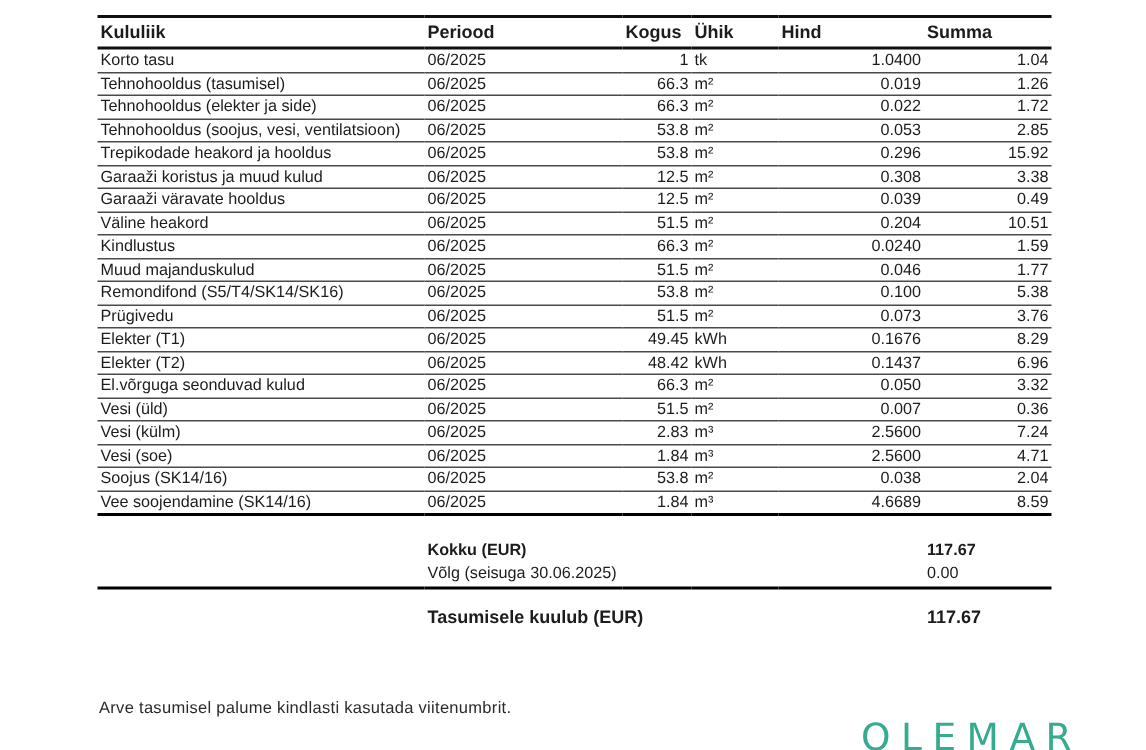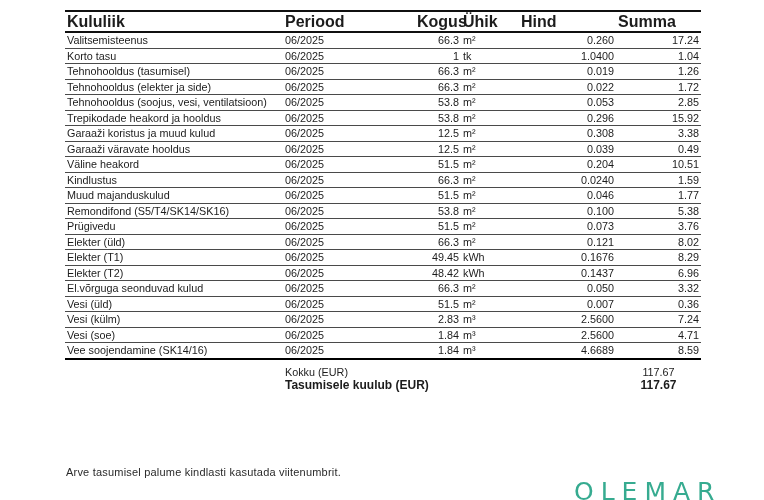--- a/index.html
+++ b/index.html
@@ -18,37 +18,37 @@
   col.c-kululiik{width:218px;}
   col.c-periood{width:132px;}
   col.c-kogus{width:46px;}
   col.c-yhik{width:58px;}
   col.c-hind{width:97px;}
   col.c-summa{width:85px;}
 
   table.cost th{
     font-weight:bold;text-align:left;padding:3px 2px 3px 2px;
     border-top:2px solid #101010;border-bottom:2px solid #101010;
-    line-height:13px;font-size:16px;
+    line-height:13px;font-size:12px;
   }
   table.cost td{
     padding:1px 2px;line-height:12.5px;vertical-align:top;
     border-bottom:1px solid #4a4a4a;
   }
   .al{text-align:left;}
   .ar{text-align:right;}
   td.cell-yhik{padding-left:6px;}
 
   
   tr.sum td{border-bottom:none;}
-  tr.sum-0 td{border-top:2.5px solid #000;font-weight:normal;padding-top:6px;}
+  tr.sum-0 td{border-top:2.5px solid #000;font-weight:bold;padding-top:17px;}
   tr.sum-1 td{border-bottom:2px solid #000;padding-bottom:3px;}
-  tr.sum-2 td{font-weight:bold;font-size:12px;padding-top:0;padding-bottom:4px;}
+  tr.sum-2 td{font-weight:bold;font-size:12px;padding-top:12px;padding-bottom:4px;}
   td.sum-label{text-align:left;}
-  td.sum-value{text-align:center;}
+  td.sum-value{text-align:left;}
 
   .note{
     position:absolute;left:66px;top:466px;font-size:11px;color:#2a2a2a;
     letter-spacing:0.2px;
   }
   .logo{
     position:absolute;left:574px;top:479px;
     font-family:"DejaVu Sans",sans-serif;
     font-size:25px;font-weight:500;letter-spacing:7px;
     color:#36ab90;line-height:1;white-space:nowrap;
@@ -73,28 +73,20 @@
           <th class="al">Kululiik</th>
           <th class="al">Periood</th>
           <th class="ar">Kogus</th>
           <th class="al">Ühik</th>
           <th class="ar">Hind</th>
           <th class="ar">Summa</th>
         </tr>
     </thead>
     <tbody id="body-rows">
         <tr>
-          <td class="al cell-kululiik">Valitsemisteenus</td>
-          <td class="al cell-periood">06/2025</td>
-          <td class="ar cell-kogus">66.3</td>
-          <td class="al cell-yhik">m²</td>
-          <td class="ar cell-hind">0.260</td>
-          <td class="ar cell-summa">17.24</td>
-        </tr>
-        <tr>
           <td class="al cell-kululiik">Korto tasu</td>
           <td class="al cell-periood">06/2025</td>
           <td class="ar cell-kogus">1</td>
           <td class="al cell-yhik">tk</td>
           <td class="ar cell-hind">1.0400</td>
           <td class="ar cell-summa">1.04</td>
         </tr>
         <tr>
           <td class="al cell-kululiik">Tehnohooldus (tasumisel)</td>
           <td class="al cell-periood">06/2025</td>
@@ -177,28 +169,20 @@
         </tr>
         <tr>
           <td class="al cell-kululiik">Prügivedu</td>
           <td class="al cell-periood">06/2025</td>
           <td class="ar cell-kogus">51.5</td>
           <td class="al cell-yhik">m²</td>
           <td class="ar cell-hind">0.073</td>
           <td class="ar cell-summa">3.76</td>
         </tr>
         <tr>
-          <td class="al cell-kululiik">Elekter (üld)</td>
-          <td class="al cell-periood">06/2025</td>
-          <td class="ar cell-kogus">66.3</td>
-          <td class="al cell-yhik">m²</td>
-          <td class="ar cell-hind">0.121</td>
-          <td class="ar cell-summa">8.02</td>
-        </tr>
-        <tr>
           <td class="al cell-kululiik">Elekter (T1)</td>
           <td class="al cell-periood">06/2025</td>
           <td class="ar cell-kogus">49.45</td>
           <td class="al cell-yhik">kWh</td>
           <td class="ar cell-hind">0.1676</td>
           <td class="ar cell-summa">8.29</td>
         </tr>
         <tr>
           <td class="al cell-kululiik">Elekter (T2)</td>
           <td class="al cell-periood">06/2025</td>
@@ -231,36 +215,49 @@
           <td class="ar cell-hind">2.5600</td>
           <td class="ar cell-summa">7.24</td>
         </tr>
         <tr>
           <td class="al cell-kululiik">Vesi (soe)</td>
           <td class="al cell-periood">06/2025</td>
           <td class="ar cell-kogus">1.84</td>
           <td class="al cell-yhik">m³</td>
           <td class="ar cell-hind">2.5600</td>
           <td class="ar cell-summa">4.71</td>
+        </tr>
+        <tr>
+          <td class="al cell-kululiik">Soojus (SK14/16)</td>
+          <td class="al cell-periood">06/2025</td>
+          <td class="ar cell-kogus">53.8</td>
+          <td class="al cell-yhik">m²</td>
+          <td class="ar cell-hind">0.038</td>
+          <td class="ar cell-summa">2.04</td>
         </tr>
         <tr>
           <td class="al cell-kululiik">Vee soojendamine (SK14/16)</td>
           <td class="al cell-periood">06/2025</td>
           <td class="ar cell-kogus">1.84</td>
           <td class="al cell-yhik">m³</td>
           <td class="ar cell-hind">4.6689</td>
           <td class="ar cell-summa">8.59</td>
         </tr>
       </tbody>
     <tbody id="summary-rows">
         <tr class="sum sum-0">
           <td></td>
           <td colspan="4" class="sum-label">Kokku (EUR)</td>
           <td class="sum-value">117.67</td>
         </tr>
+        <tr class="sum sum-1">
+          <td></td>
+          <td colspan="4" class="sum-label">Võlg (seisuga 30.06.2025)</td>
+          <td class="sum-value">0.00</td>
+        </tr>
         <tr class="sum sum-2">
           <td></td>
           <td colspan="4" class="sum-label">Tasumisele kuulub (EUR)</td>
           <td class="sum-value">117.67</td>
         </tr>
       </tbody>
   </table>
 
   <div class="note">Arve tasumisel palume kindlasti kasutada viitenumbrit.</div>
 

